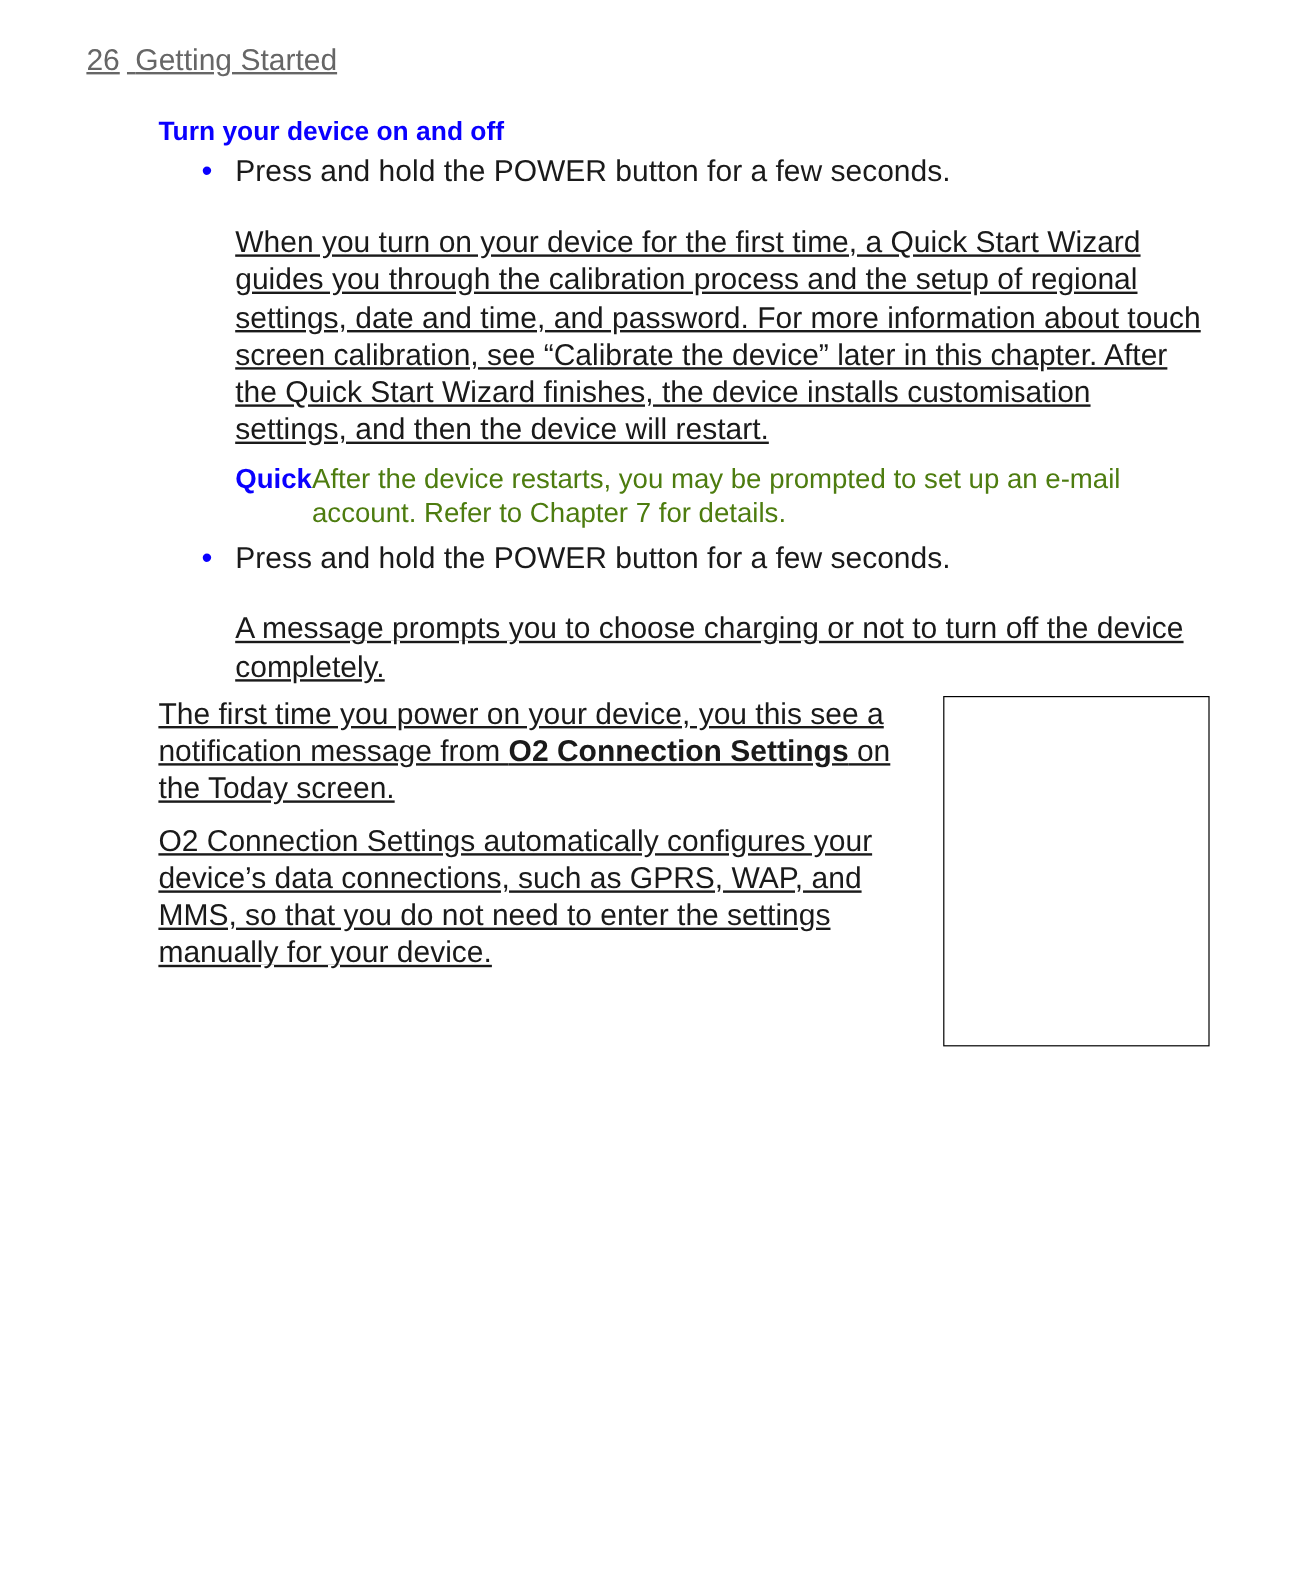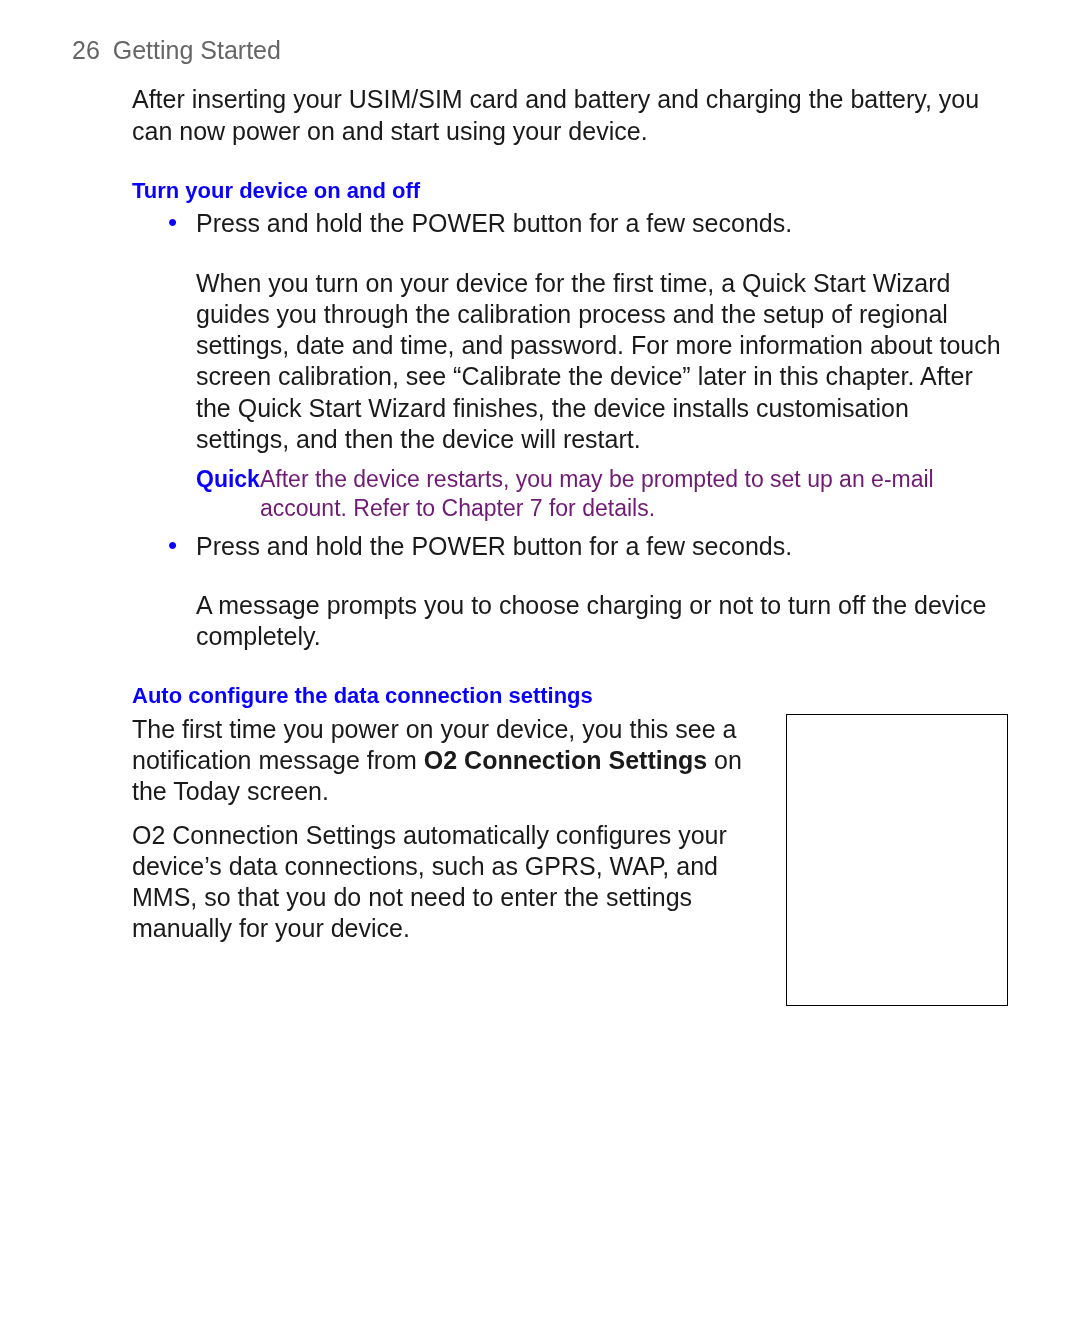--- a/index.html
+++ b/index.html
@@ -34,20 +34,21 @@
   }
   h1.section-title .secno {
     margin-right: 14px;
   }
   .body-indent {
     margin-left: 60px;
     margin-right: 0;
   }
   p {
     margin: 0 0 12px 0;
+    text-decoration: underline;
   }
   h2.sub-title {
     color: #0a00ff;
     font-weight: 700;
     font-size: 22px;
     margin: 30px 0 4px 60px;
   }
   h3.proc-title {
     color: #0a00ff;
     font-weight: 700;
@@ -81,21 +82,21 @@
     display: flex;
     align-items: flex-start;
     font-size: 23px;
   }
   .note-label {
     color: #0a00ff;
     font-weight: 700;
     flex: 0 0 64px;
   }
   .note-text {
-    color: #701a75;
+    color: #4d7c0f;
     flex: 1 1 auto;
   }
   .two-col {
     display: flex;
     align-items: flex-start;
     margin-left: 60px;
     gap: 24px;
   }
   .two-col .col-text {
     flex: 1 1 auto;
@@ -115,21 +116,20 @@
 <body>
 
 <div class="page">
 
   <p class="run-head">
     <span class="pgnum">26</span>
     <span>Getting Started</span>
   </p>
 
 
-  <p class="body-indent">After inserting your USIM/SIM card and battery and charging the battery, you can now power on and start using your device.</p>
 
   <h2 class="sub-title">Turn your device on and off</h2>
 
   <ul class="bullets">
     <li>
       <span>Press and hold the POWER button for a few seconds.</span>
       <p class="bullet-para">When you turn on your device for the first time, a Quick Start Wizard guides you through the calibration process and the setup of regional settings, date and time, and password. For more information about touch screen calibration, see “Calibrate the device” later in this chapter. After the Quick Start Wizard finishes, the device installs customisation settings, and then the device will restart.</p>
     </li>
   </ul>
 
@@ -138,21 +138,20 @@
     <div class="note-text">After the device restarts, you may be prompted to set up an e-mail account. Refer to Chapter 7 for details.</div>
   </div>
 
   <ul class="bullets">
     <li>
       <span>Press and hold the POWER button for a few seconds.</span>
       <p class="bullet-para">A message prompts you to choose charging or not to turn off the device completely.</p>
     </li>
   </ul>
 
-  <h2 class="sub-title">Auto configure the data connection settings</h2>
 
   <div class="two-col">
     <div class="col-text">
       <p>
         <span>The first time you power on your device, you this see a notification message from </span><span class="bold">O2 Connection Settings</span><span> on the Today screen.</span>
       </p>
       <p>O2 Connection Settings automatically configures your device’s data connections, such as GPRS, WAP, and MMS, so that you do not need to enter the settings manually for your device.</p>
     </div>
     <div class="col-img">
       <div class="placeholder-box"></div>

